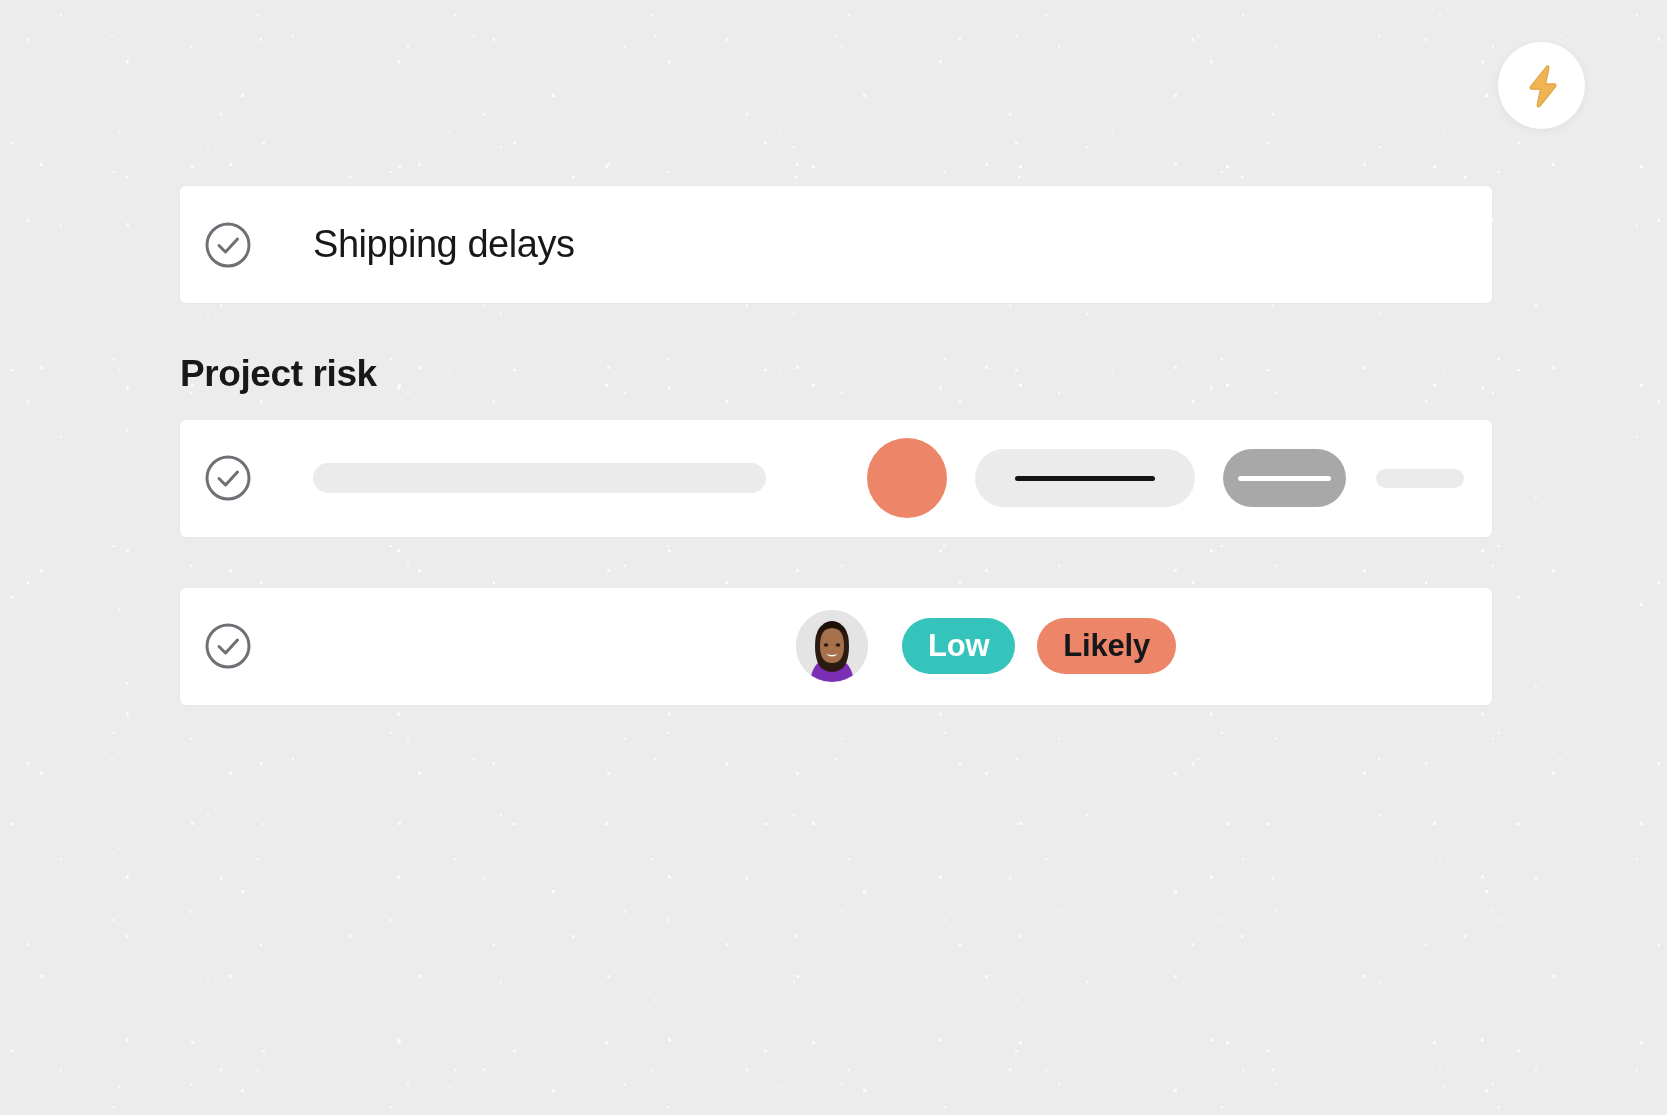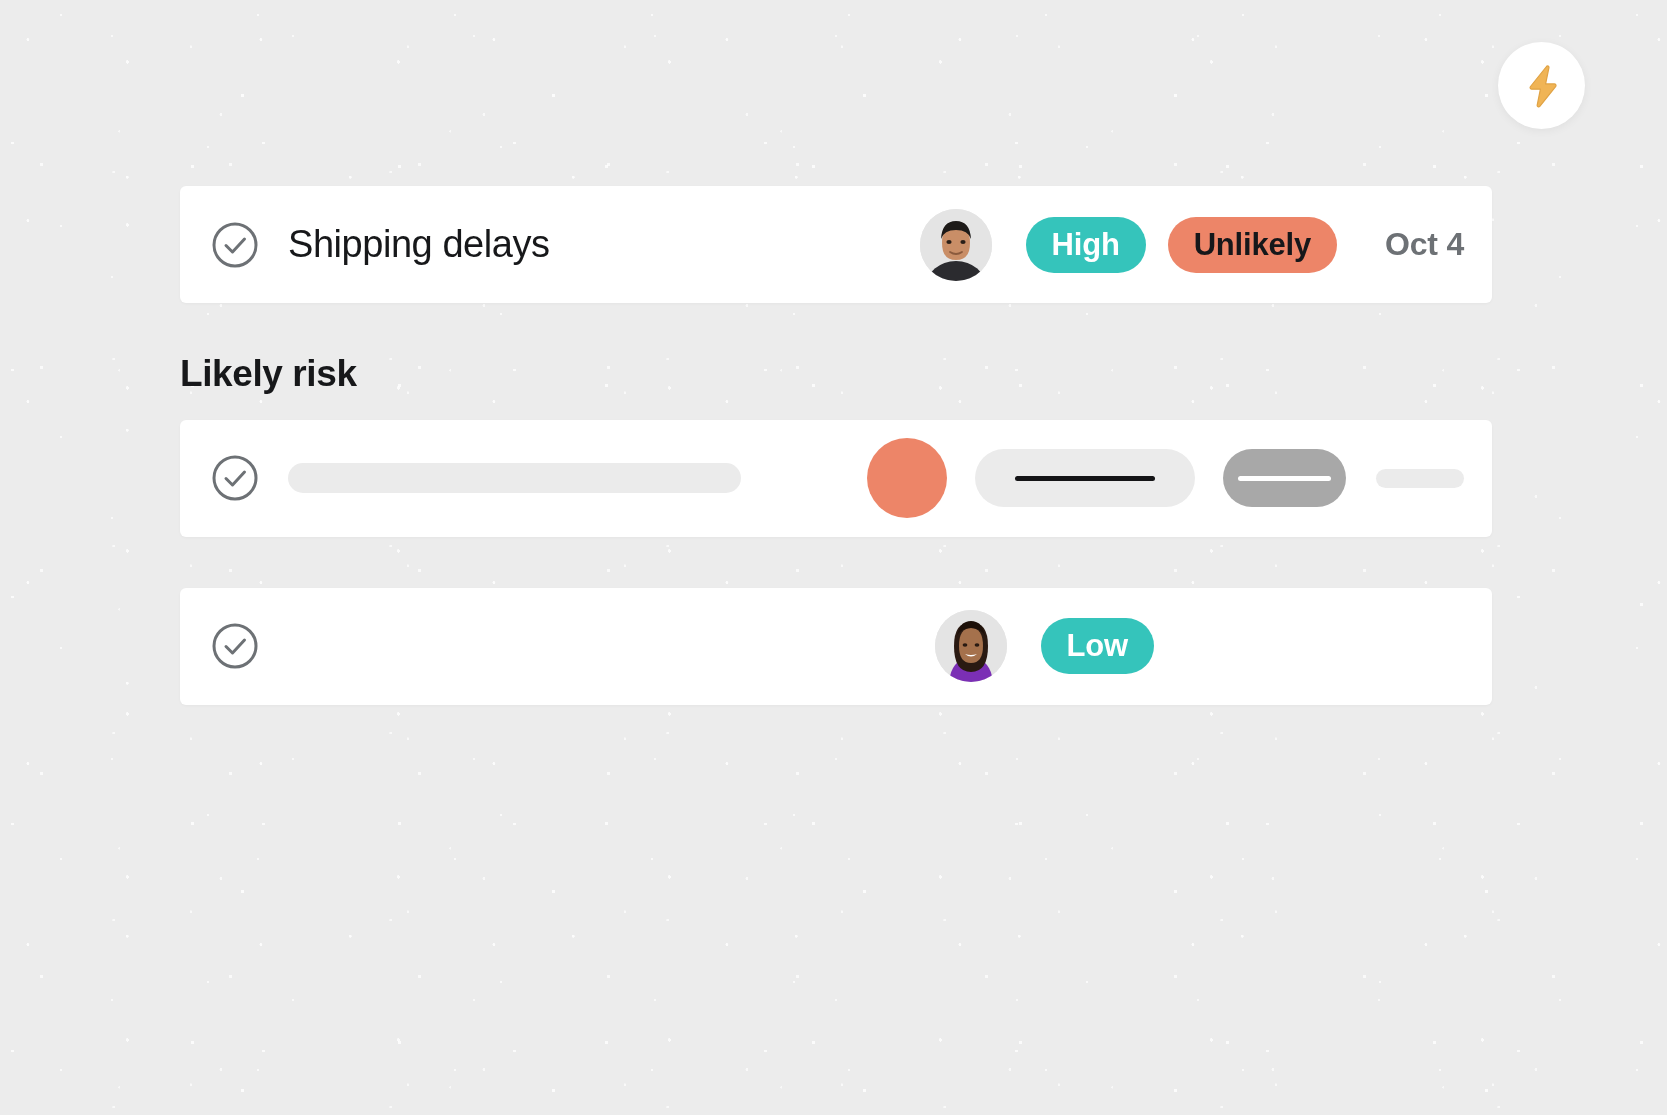--- a/index.html
+++ b/index.html
@@ -80,23 +80,24 @@
     line-height: 1.08;
     margin: 0 0 26px 0;
   }
 
   .card {
     background: #ffffff;
     border-radius: 6px;
     height: 117px;
     display: flex;
     align-items: center;
-    padding: 0 0 0 31px;
+    padding: 0 0 0 24px;
     box-sizing: border-box;
     box-shadow: 0 1px 3px rgba(0,0,0,.035);
+    gap: 32px;
   }
 
   
   .check-icon {
     flex: 0 0 auto;
     width: 48px;
     height: 48px;
     margin-right: 29px;
     cursor: pointer;
   }
@@ -214,44 +215,25 @@
       <div class="card">
         <span class="check-icon">
           <svg width="48" height="48" viewBox="0 0 48 48" fill="none">
             <circle cx="24" cy="24" r="21" stroke="#6d7175" stroke-width="3"></circle>
             <path d="M15 24.5 L21.5 31 L33.5 18" stroke="#6d7175" stroke-width="3" stroke-linecap="round" stroke-linejoin="round"></path>
           </svg>
         </span>
 
         <span class="task-title">Shipping delays</span>
 
-        <div class="meta">
-          <span class="avatar" style="margin-right:34px">
-            <svg width="72" height="72" viewBox="0 0 72 72">
-              <rect width="72" height="72" fill="#e4e4e4"></rect>
-              <ellipse cx="36" cy="78" rx="30" ry="26" fill="#2b2b2f"></ellipse>
-              <path d="M22 34 q0 -19 14 -19 q14 0 14 19 q0 17 -14 17 q-14 0 -14 -17 Z" fill="#c98e67"></path>
-              <path d="M21 30 q1 -18 15 -18 q14 0 15 18 q-3 -9 -15 -9 q-12 0 -15 9 Z" fill="#1d1a18"></path>
-              <ellipse cx="29" cy="33" rx="2.6" ry="1.9" fill="#2a1f18"></ellipse>
-              <ellipse cx="43" cy="33" rx="2.6" ry="1.9" fill="#2a1f18"></ellipse>
-              <path d="M30 43 q6 4 12 0" stroke="#8a5a3d" stroke-width="1.8" fill="none" stroke-linecap="round"></path>
-            </svg>
-          </span>
-
-          <span class="badge impact" style="margin-right:22px">High</span>
-
-          <span class="badge likelihood" style="margin-right:48px">Unlikely</span>
-
-          <span class="date">Oct 4</span>
-        </div>
       </div>
     </section>
 
     <section class="group">
-      <h2 class="group-title">Likely risk</h2>
+      <h2 class="group-title">Project risk</h2>
 
       <div class="card">
         <span class="check-icon">
           <svg width="48" height="48" viewBox="0 0 48 48" fill="none">
             <circle cx="24" cy="24" r="21" stroke="#6d7175" stroke-width="3"></circle>
             <path d="M15 24.5 L21.5 31 L33.5 18" stroke="#6d7175" stroke-width="3" stroke-linecap="round" stroke-linejoin="round"></path>
           </svg>
         </span>
 
         <span class="sk-title"></span>
@@ -292,18 +274,19 @@
               <path d="M24 36 q0 -18 12 -18 q12 0 12 18 q0 17 -12 17 q-12 0 -12 -17 Z" fill="#a5714c"></path>
               <path d="M22 26 q3 -15 14 -15 q11 0 14 15 q-4 -8 -14 -8 q-10 0 -14 8 Z" fill="#1d1009"></path>
               <ellipse cx="30" cy="35" rx="2.4" ry="1.8" fill="#2a1b12"></ellipse>
               <ellipse cx="42" cy="35" rx="2.4" ry="1.8" fill="#2a1b12"></ellipse>
               <path d="M30 44 q6 5 12 0 q-6 2 -12 0 Z" fill="#ffffff"></path>
             </svg>
           </span>
 
           <span class="badge impact" style="margin-right:22px">Low</span>
 
+          <span class="badge likelihood">Likely</span>
         </div>
       </div>
     </section>
 
   </div>
 </div>
 
 </body></html>

